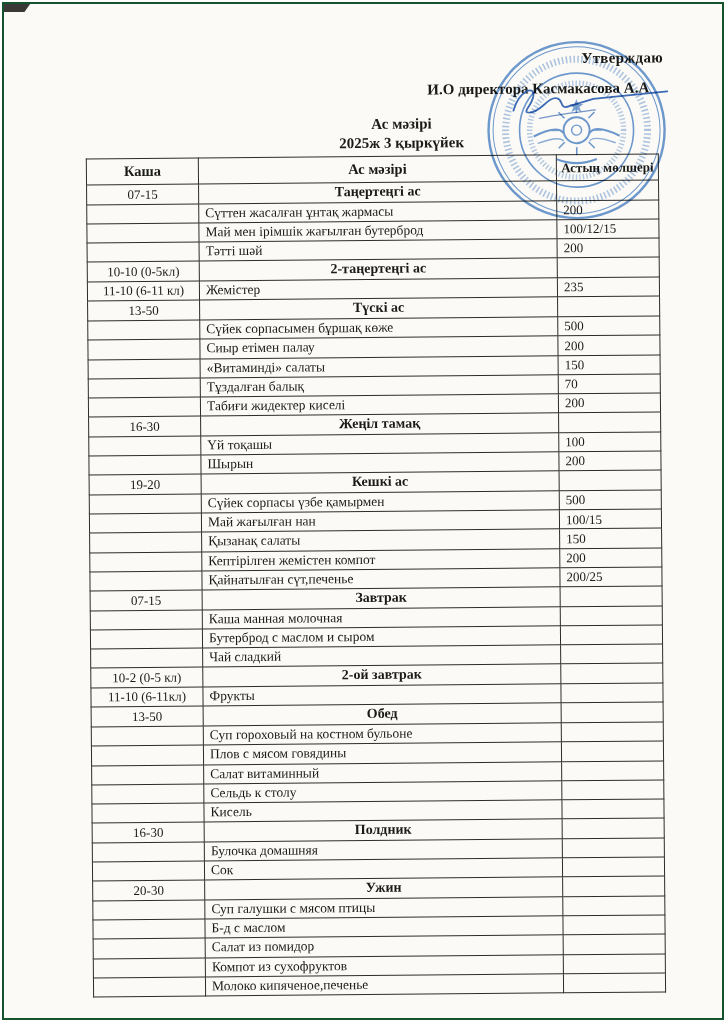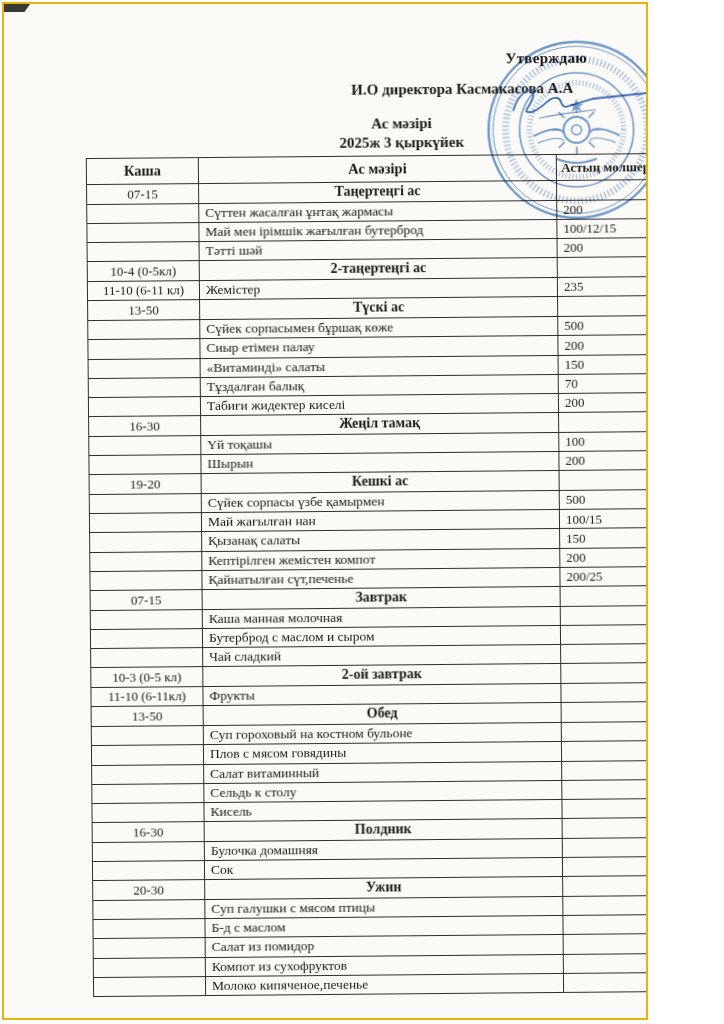--- a/index.html
+++ b/index.html
@@ -1,19 +1,19 @@
 <!DOCTYPE html>
 <html style="--stamp-color: #4a7fc0; --ink-color: #2d5fb0;"><head>
 <meta charset="utf-8">
 <style>
   * { margin:0; padding:0; box-sizing:border-box; }
   html,body { width:724px; height:1024px; background:#ffffff; font-family:"Liberation Serif", serif; color:#1a1a18; }
   .scan {
-    position:absolute; left:2px; top:2px; width:646px; height:1018px;
-    background:#fbfaf7; border:2px solid #eab308; overflow:hidden;
+    position:absolute; left:2px; top:2px; width:722px; height:1018px;
+    background:#fbfaf7; border:2px solid #14532d; overflow:hidden;
   }
   .scan::before { 
     content:""; position:absolute; left:-2px; top:-2px; width:26px; height:10px;
     background:#161616; transform:skewX(-35deg); opacity:.85;
   }
   .content { position:absolute; inset:0; transform:rotate(-0.5deg); transform-origin:50% 40%; }
 
   .approval { position:absolute; top:48px; left:0; right:56px; text-align:right; font-weight:bold; font-size:15px; }
   .approval .line1 { margin-bottom:13px; letter-spacing:.3px; }
   .approval .line2 { padding-right:14px; }
@@ -81,21 +81,21 @@
             <td class="c-time"></td>
             <td class="c-dish">Май мен  ірімшік   жағылған  бутерброд</td>
             <td class="c-portion">100/12/15</td>
           </tr>
           <tr>
             <td class="c-time"></td>
             <td class="c-dish">Тәтті   шәй</td>
             <td class="c-portion">200</td>
           </tr>
           <tr>
-            <td class="c-time">10-4 (0-5кл)</td>
+            <td class="c-time">10-10 (0-5кл)</td>
             <td class="c-dish section">2-таңертеңгі  ас</td>
             <td class="c-portion"></td>
           </tr>
           <tr>
             <td class="c-time">11-10 (6-11 кл)</td>
             <td class="c-dish">Жемістер</td>
             <td class="c-portion">235</td>
           </tr>
           <tr>
             <td class="c-time">13-50</td>
@@ -186,21 +186,21 @@
             <td class="c-time"></td>
             <td class="c-dish">Бутерброд с   маслом и сыром</td>
             <td class="c-portion"></td>
           </tr>
           <tr>
             <td class="c-time"></td>
             <td class="c-dish">Чай сладкий</td>
             <td class="c-portion"></td>
           </tr>
           <tr>
-            <td class="c-time">10-3 (0-5 кл)</td>
+            <td class="c-time">10-2 (0-5 кл)</td>
             <td class="c-dish section">2-ой  завтрак</td>
             <td class="c-portion"></td>
           </tr>
           <tr>
             <td class="c-time">11-10 (6-11кл)</td>
             <td class="c-dish">Фрукты</td>
             <td class="c-portion"></td>
           </tr>
           <tr>
             <td class="c-time">13-50</td>

